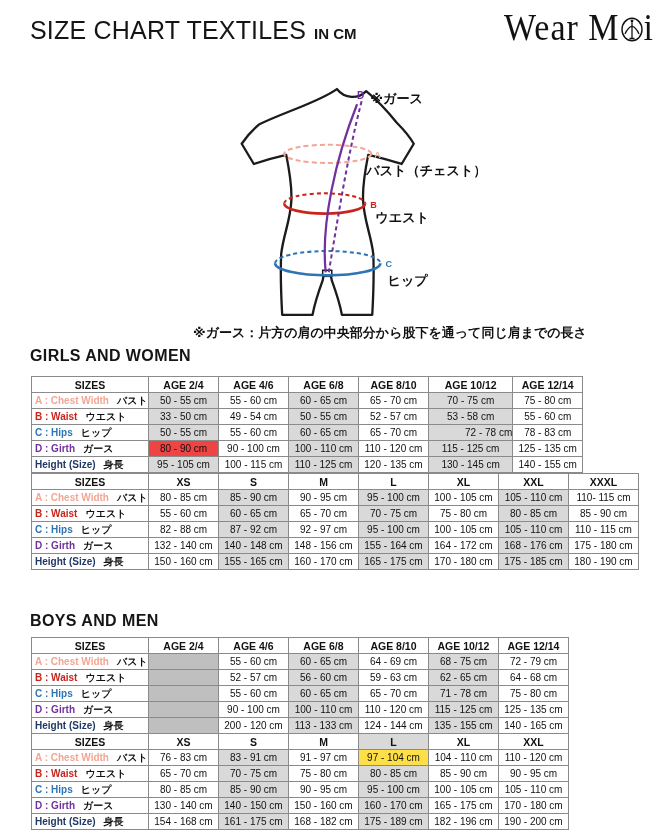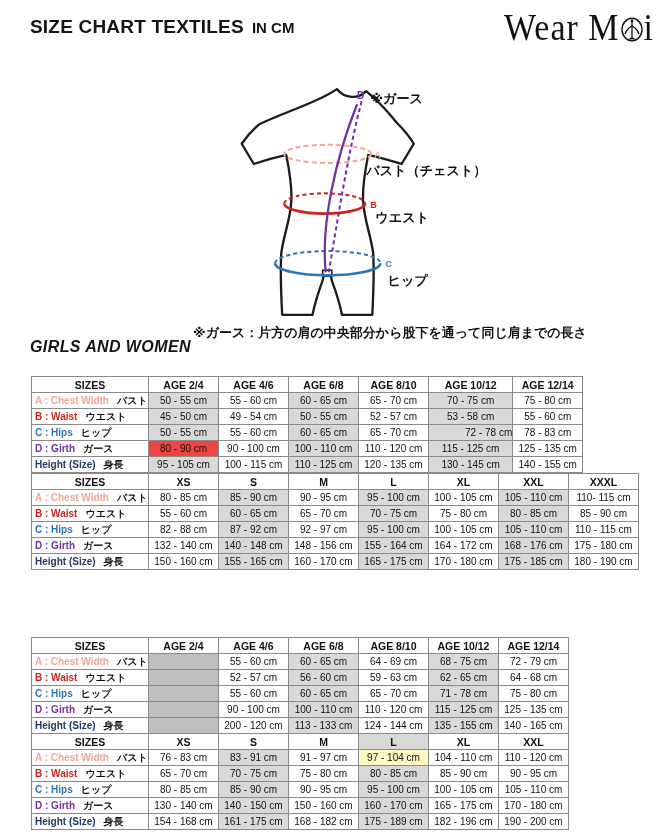--- a/index.html
+++ b/index.html
@@ -1,20 +1,20 @@
 <!DOCTYPE html>
 <html><head>
 <meta charset="utf-8">
 <title>Size Chart</title>
 <style>
   html,body{margin:0;padding:0;background:#fff;}
   .page{position:relative;width:670px;height:837px;background:#fff;overflow:hidden;
         font-family:"Liberation Sans","DejaVu Sans",sans-serif;color:#111;}
   .title-row{position:absolute;left:30px;top:16px;white-space:nowrap;}
-  .title-main{font-size:19px;font-weight:bold;letter-spacing:.2px;color:#151515;}
+  .title-main{font-size:25px;font-weight:normal;letter-spacing:.2px;color:#151515;}
   .title-unit{font-size:15px;font-weight:bold;margin-left:8px;color:#151515;}
   .logo{position:absolute;top:6px;right:16px;font-family:"Liberation Serif","DejaVu Serif",serif;
         font-size:34px;font-weight:400;letter-spacing:1px;color:#121212;transform:scaleY(1.12);
         transform-origin:top;white-space:nowrap;}
   .logo svg{vertical-align:-3px;}
   .diagram{position:absolute;left:222px;top:82px;}
   .note{position:absolute;left:193px;top:324px;font-size:13px;font-weight:bold;white-space:nowrap;color:#111;}
   .sec-heading{position:absolute;left:30px;font-size:16px;font-weight:bold;letter-spacing:.4px;color:#151515;}
   table.size-table{position:absolute;border-collapse:collapse;table-layout:fixed;background:#fff;
         border:1.5px solid #595959;}
@@ -67,21 +67,21 @@
     <text x="161" y="183" font-size="9" font-weight="bold" fill="#2E75B6">C</text>
 
     <text x="146" y="21" font-size="13" font-weight="bold" fill="#111">※ガース</text>
     <text x="142" y="92" font-size="13" font-weight="bold" fill="#111">バスト（チェスト）</text>
     <text x="151" y="138" font-size="13" font-weight="bold" fill="#111">ウエスト</text>
     <text x="163" y="201" font-size="13" font-weight="bold" fill="#111">ヒップ</text>
   </svg>
 
   <div class="note">※ガース：片方の肩の中央部分から股下を通って同じ肩までの長さ</div>
 
-  <div class="sec-heading" style="top:338px;font-style:italic;">GIRLS AND WOMEN</div>
+  <div class="sec-heading" style="top:347px;">GIRLS AND WOMEN</div>
   <table class="size-table" style="left:31px;top:376px;">
       <colgroup>
         <col style="width: 117px;">
         <col style="width: 70px;">
         <col style="width: 70px;">
         <col style="width: 70px;">
         <col style="width: 70px;">
         <col style="width: 70px;">
         <col style="width: 70px;">
       </colgroup>
@@ -101,21 +101,21 @@
           <td class="rowlabel"><span class="len" style="color: rgb(242, 166, 149);">A : Chest Width</span><span class="ljp">バスト</span></td>
           <td style="background: rgb(217, 217, 217);">50 - 55 cm</td>
           <td>55 - 60 cm</td>
           <td style="background: rgb(217, 217, 217);">60 - 65 cm</td>
           <td>65 - 70 cm</td>
           <td style="background: rgb(217, 217, 217);">70 - 75 cm</td>
           <td>75 - 80 cm</td>
         </tr>
         <tr>
           <td class="rowlabel"><span class="len" style="color: rgb(201, 37, 28);">B : Waist</span><span class="ljp">ウエスト</span></td>
-          <td style="background: rgb(217, 217, 217);">45 - 50 cm</td>
+          <td style="background: rgb(217, 217, 217);">33 - 50 cm</td>
           <td>49 - 54 cm</td>
           <td style="background: rgb(217, 217, 217);">50 - 55 cm</td>
           <td>52 - 57 cm</td>
           <td style="background: rgb(217, 217, 217);">53 - 58 cm</td>
           <td>55 - 60 cm</td>
         </tr>
         <tr>
           <td class="rowlabel"><span class="len" style="color: rgb(46, 117, 182);">C : Hips</span><span class="ljp">ヒップ</span></td>
           <td style="background: rgb(217, 217, 217);">50 - 55 cm</td>
           <td>55 - 60 cm</td>
@@ -214,20 +214,21 @@
           <td style="background: rgb(217, 217, 217);">155 - 165 cm</td>
           <td>160 - 170 cm</td>
           <td style="background: rgb(217, 217, 217);">165 - 175 cm</td>
           <td>170 - 180 cm</td>
           <td style="background: rgb(217, 217, 217);">175 - 185 cm</td>
           <td>180 - 190 cm</td>
         </tr>
       </tbody>
     </table>
 
+  <div class="sec-heading" style="top:612px;">BOYS AND MEN</div>
   <table class="size-table" style="left:31px;top:637px;">
       <colgroup>
         <col style="width: 117px;">
         <col style="width: 70px;">
         <col style="width: 70px;">
         <col style="width: 70px;">
         <col style="width: 70px;">
         <col style="width: 70px;">
         <col style="width: 70px;">
       </colgroup>
@@ -310,21 +311,21 @@
           <th>XL</th>
           <th>XXL</th>
         </tr>
       </thead>
       <tbody>
         <tr>
           <td class="rowlabel"><span class="len" style="color: rgb(242, 166, 149);">A : Chest Width</span><span class="ljp">バスト</span></td>
           <td>76 - 83 cm</td>
           <td style="background: rgb(217, 217, 217);">83 - 91 cm</td>
           <td>91 - 97 cm</td>
-          <td style="background: #fef9c3;">97 - 104 cm</td>
+          <td style="background: #fde047;">97 - 104 cm</td>
           <td>104 - 110 cm</td>
           <td>110 - 120 cm</td>
         </tr>
         <tr>
           <td class="rowlabel"><span class="len" style="color: rgb(201, 37, 28);">B : Waist</span><span class="ljp">ウエスト</span></td>
           <td>65 - 70 cm</td>
           <td style="background: rgb(217, 217, 217);">70 - 75 cm</td>
           <td>75 - 80 cm</td>
           <td style="background: rgb(217, 217, 217);">80 - 85 cm</td>
           <td>85 - 90 cm</td>

